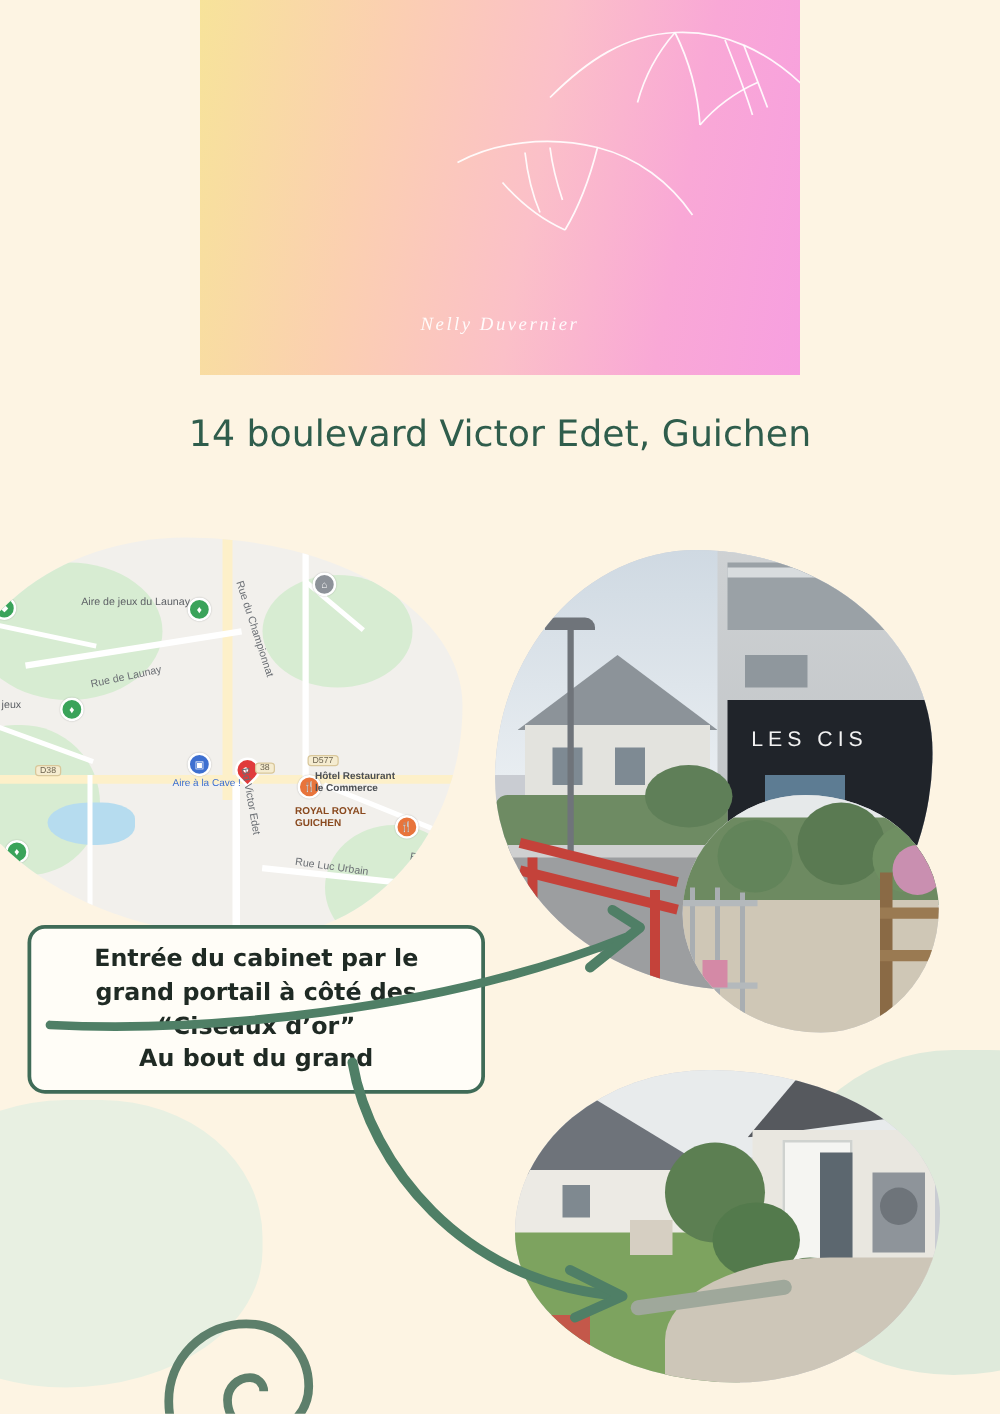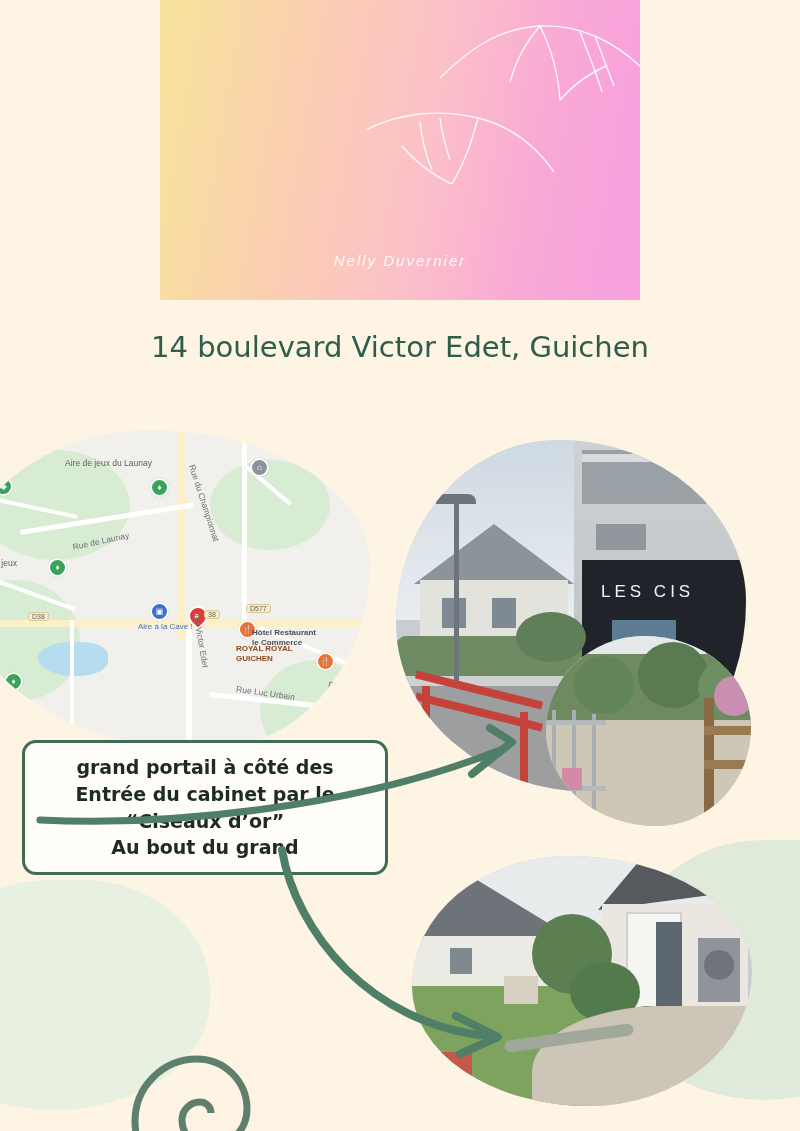--- a/index.html
+++ b/index.html
@@ -61,21 +61,21 @@
     font-size: 54px;
     color: #ffffff;
     letter-spacing: 1px;
     text-shadow: 0 1px 2px rgba(255,255,255,0.4);
   }
   .banner-sub {
     position: absolute;
     left: 0; right: 0;
     top: 252px;
     text-align: center;
-    font-family: Liberation Sans, sans-serif;
+    font-family: Liberation Serif, serif;
     font-style: italic;
     font-size: 15px;
     color: rgba(255,255,255,0.92);
     letter-spacing: 2px;
   }
   .banner-bird {
     position: absolute;
     stroke: rgba(255,255,255,0.9);
     fill: none;
     stroke-width: 1.4;
@@ -301,32 +301,32 @@
     <div class="map-dot orange" style="left:356px; top:222px;">🍴</div>
     <div class="map-dot" style="left:44px; top:242px;">♦</div>
 
     <div class="map-pin" style="left:228px; top:176px;"></div>
 
     <div class="map-shield" style="left:68px; top:182px;">D38</div>
     <div class="map-shield" style="left:286px; top:174px;">D577</div>
     <div class="map-shield" style="left:398px; top:220px;">D3</div>
     <div class="map-shield" style="left:244px; top:180px;">38</div>
 
-    <div class="map-label" style="left:105px; top:28px;">Aire de jeux du Launay</div>
+    <div class="map-label" style="left:105px; top:46px;">Aire de jeux du Launay</div>
 
     <div class="map-label" style="left:12px; top:128px;">Aire de jeux</div>
 
     <div class="map-label road" style="left:112px; top:106px; transform:rotate(-12deg);">Rue de Launay</div>
     <div class="map-label road" style="left:204px; top:68px; transform:rotate(72deg);">Rue du Championnat</div>
     <div class="map-label road" style="left:214px; top:206px; transform:rotate(80deg);">Bd Victor Edet</div>
     <div class="map-label road" style="left:276px; top:258px; transform:rotate(8deg);">Rue Luc Urbain</div>
     <div class="map-label road" style="left:368px; top:252px; transform:rotate(10deg);">Rue de</div>
 
     <div class="map-poi-label blue" style="left:178px; top:192px;">Aire à la Cave !</div>
-    <div class="map-poi-label" style="left:292px; top:198px; white-space:pre;">Hôtel Restaurant
+    <div class="map-poi-label" style="left:292px; top:186px; white-space:pre;">Hôtel Restaurant
 le Commerce</div>
     <div class="map-poi-label" style="left:276px; top:214px; white-space:pre; color:#8a4a1f;">ROYAL ROYAL
 GUICHEN</div>
   </div>
 </div>
 
 <div class="photo photo-street">
 
   <div class="ph" style="left:0; top:0; width:350px; height:180px; background:linear-gradient(180deg,#cfd9e2,#e8edf1);"></div>
 
@@ -400,22 +400,22 @@
   <div class="ph" style="left:158px; top:106px; width:70px; height:60px; background:#537a4c; border-radius:50%;"></div>
   <div class="ph" style="left:206px; top:150px; width:60px; height:48px; background:#4e7548; border-radius:50%;"></div>
 
   <div class="ph" style="left:120px; top:150px; width:220px; height:110px; background:#cdc6b8; border-radius:60% 0 0 0;"></div>
   <div class="ph" style="left:92px; top:176px; width:130px; height:12px; background:#9fa89b; border-radius:6px; transform:rotate(-8deg);"></div>
   <div class="ph" style="left:20px; top:196px; width:40px; height:26px; background:#c4584a;"></div>
   <div class="ph" style="left:92px; top:120px; width:34px; height:28px; background:#d6cfc2;"></div>
 </div>
 
 <div class="callout">
+  <div class="callout-line">Entrée du cabinet par le</div>
   <div class="callout-line">grand portail à côté des</div>
-  <div class="callout-line">Entrée du cabinet par le</div>
   <div class="callout-line">“Ciseaux d’or”</div>
   <div class="callout-line">Au bout du grand</div>
 </div>
 
 <svg class="arrow-svg" style="left:20px; top:700px;" width="580" height="130" viewBox="0 0 580 130">
   <path d="M20 120 C140 126 330 110 480 50" fill="none" stroke="#4f7f66" stroke-width="7" stroke-linecap="round"></path>
   <path d="M452 74 L492 42 L470 28" fill="none" stroke="#4f7f66" stroke-width="8" stroke-linecap="round" stroke-linejoin="round"></path>
 </svg>
 
 <svg class="arrow-svg" style="left:230px; top:840px;" width="300" height="220" viewBox="0 0 300 220">

